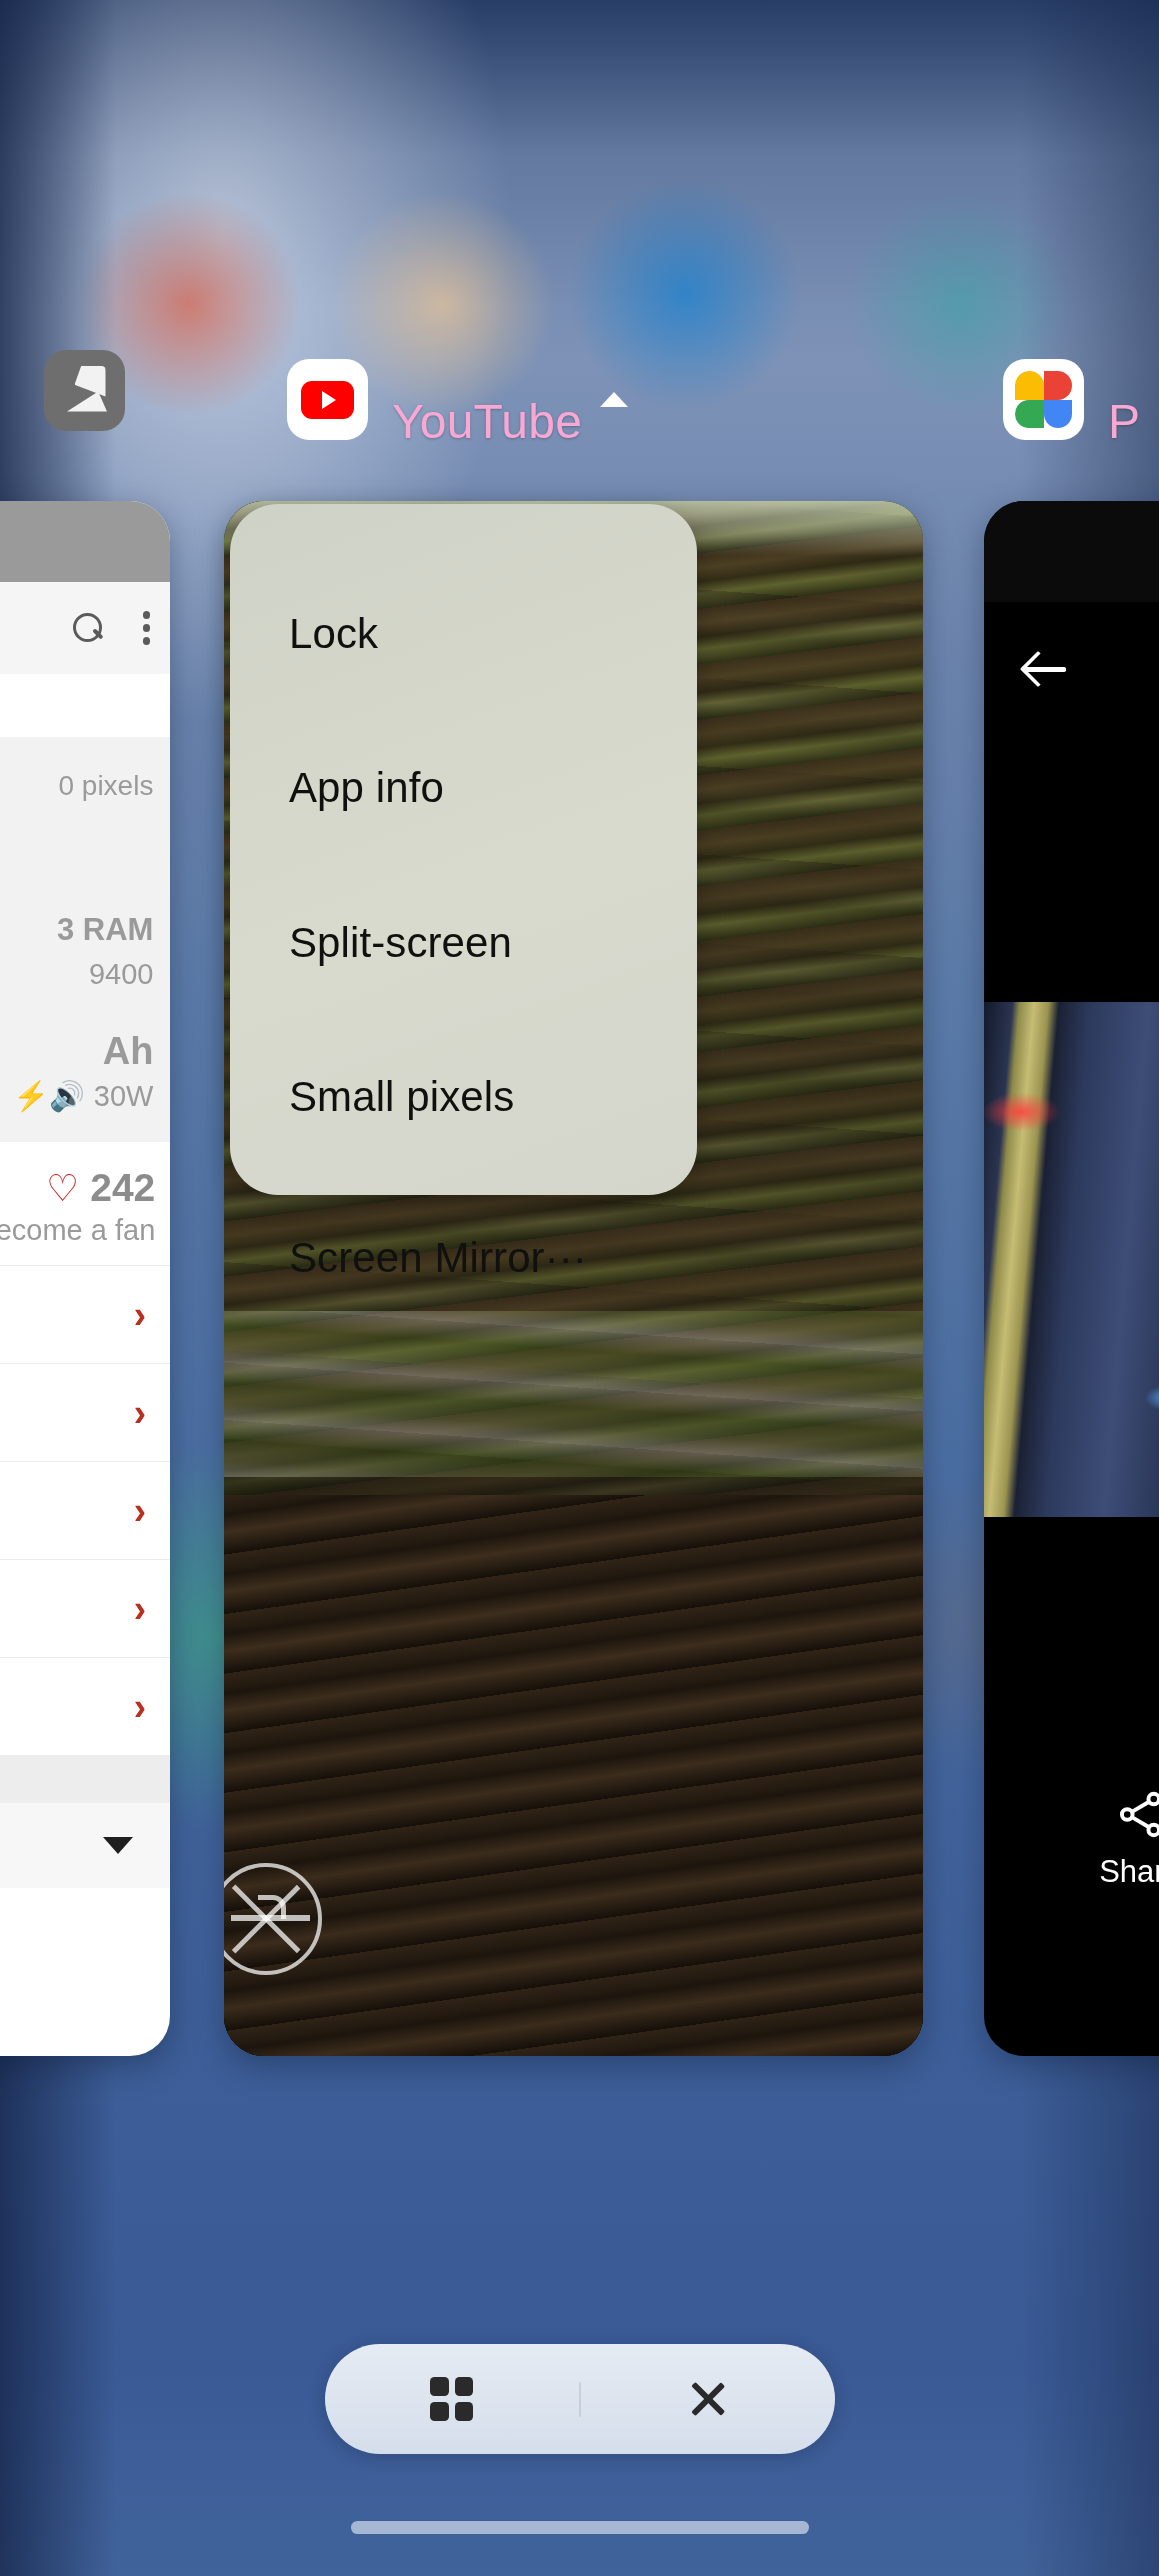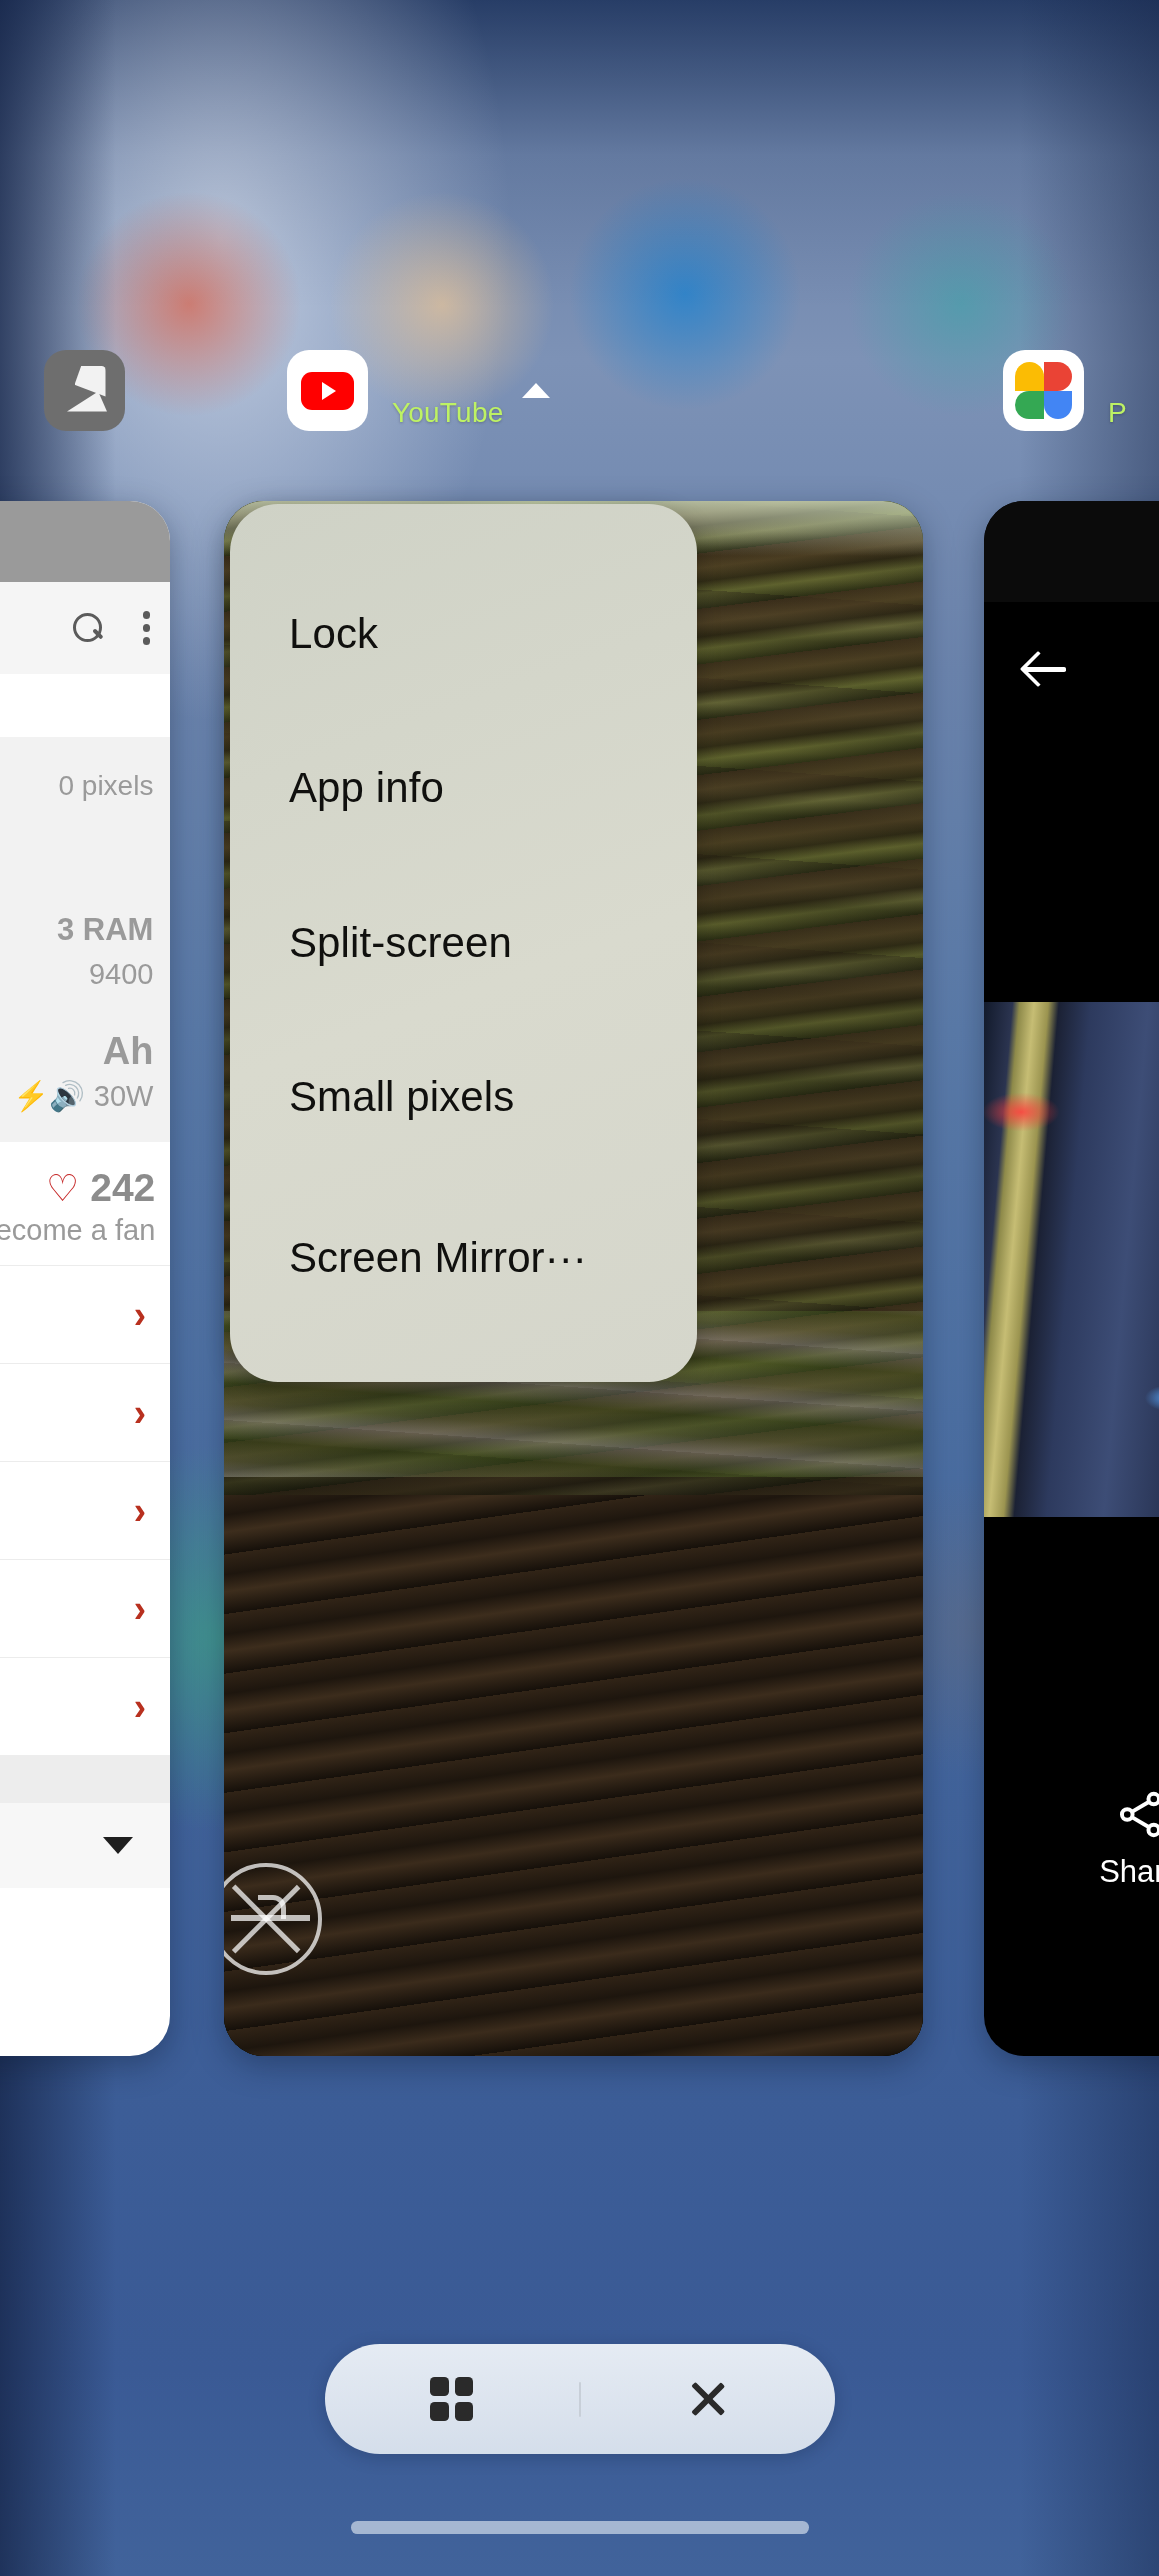--- a/index.html
+++ b/index.html
@@ -41,21 +41,21 @@
 
   .app-icon{
     width:81px; height:81px; border-radius:22px;
     display:flex; align-items:center; justify-content:center;
     flex:0 0 auto;
   }
   .icon-antutu{ background:#6e6e6e; }
   .icon-white{ background:#ffffff; }
 
   .app-title{
-    color:#bef264; font-size:28px; letter-spacing:0.2px;
+    color:#f9a8d4; font-size:48px; letter-spacing:0.2px;
     margin-left:24px; white-space:nowrap;
     text-shadow:0 0.9px 2.8px rgba(0,0,0,.25);
     margin-top:44px;
   }
   .caret-up{
     width:0;height:0;margin-left:18.4px;
     border-left:14px solid transparent;
     border-right:14px solid transparent;
     border-bottom:15.6px solid #ffffff;
   }
@@ -188,21 +188,21 @@
     background:rgba(255,255,255,.72);
   }
   .wm-hook{
     position:absolute; left:44px; top:28px; width:28px; height:24px;
     border:5.5px solid rgba(255,255,255,.72);
     border-left:none; border-bottom:none; border-radius:0 13px 0 0;
   }
 
   
   #task-menu{
-    position:absolute; left:230px; top:504px; width:467px; height:878px;
+    position:absolute; left:230px; top:504px; width:467px; height:691px;
     background:#d4d6cb; border-radius:48px;
     box-shadow:0 7.4px 24px rgba(0,0,0,.22);
     background-image:linear-gradient(160deg, #cfd2c6 0%, #d9dace 55%, #d5d6cb 100%);
   }
   .menu-item{
     position:absolute; left:59px;
     font-size:42px; color:#10100e; white-space:nowrap;
     letter-spacing:0.1px;
   }
 

